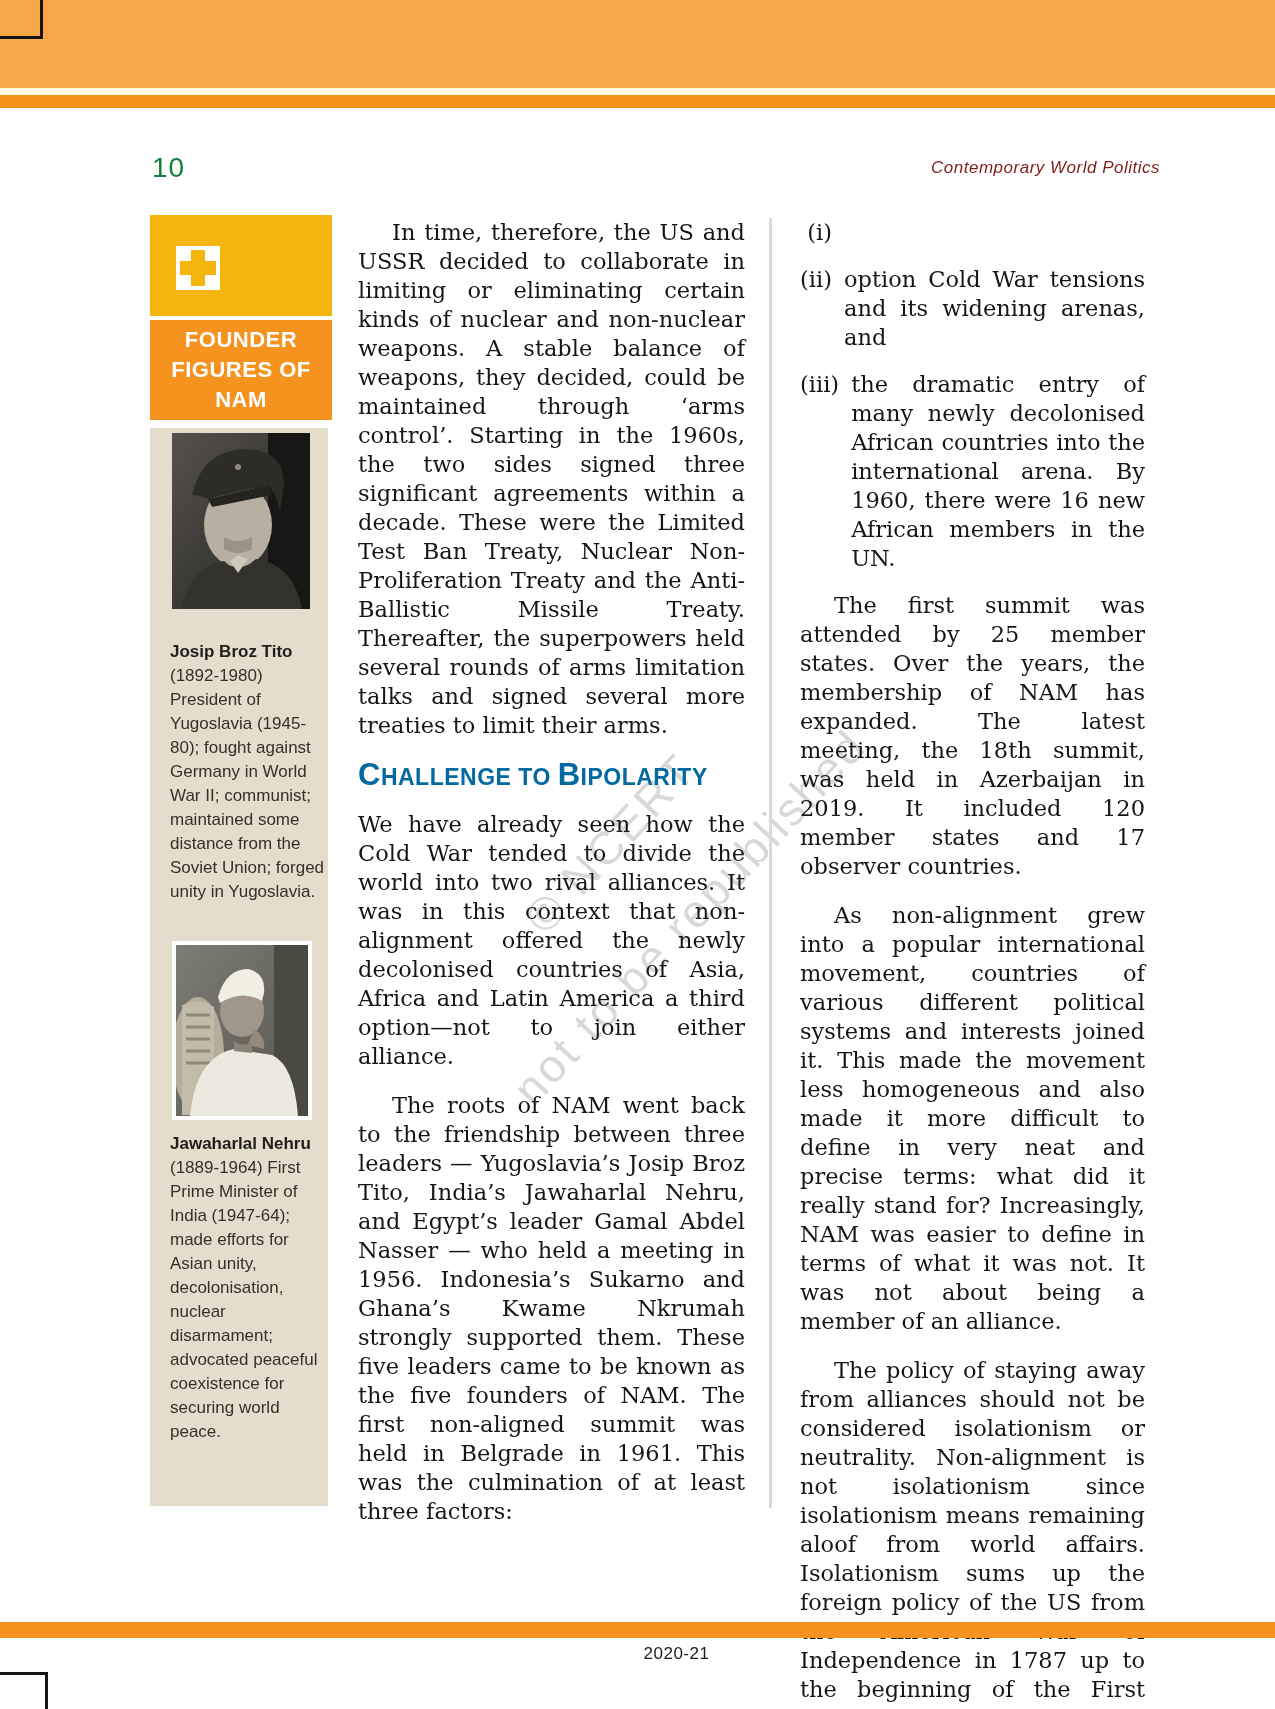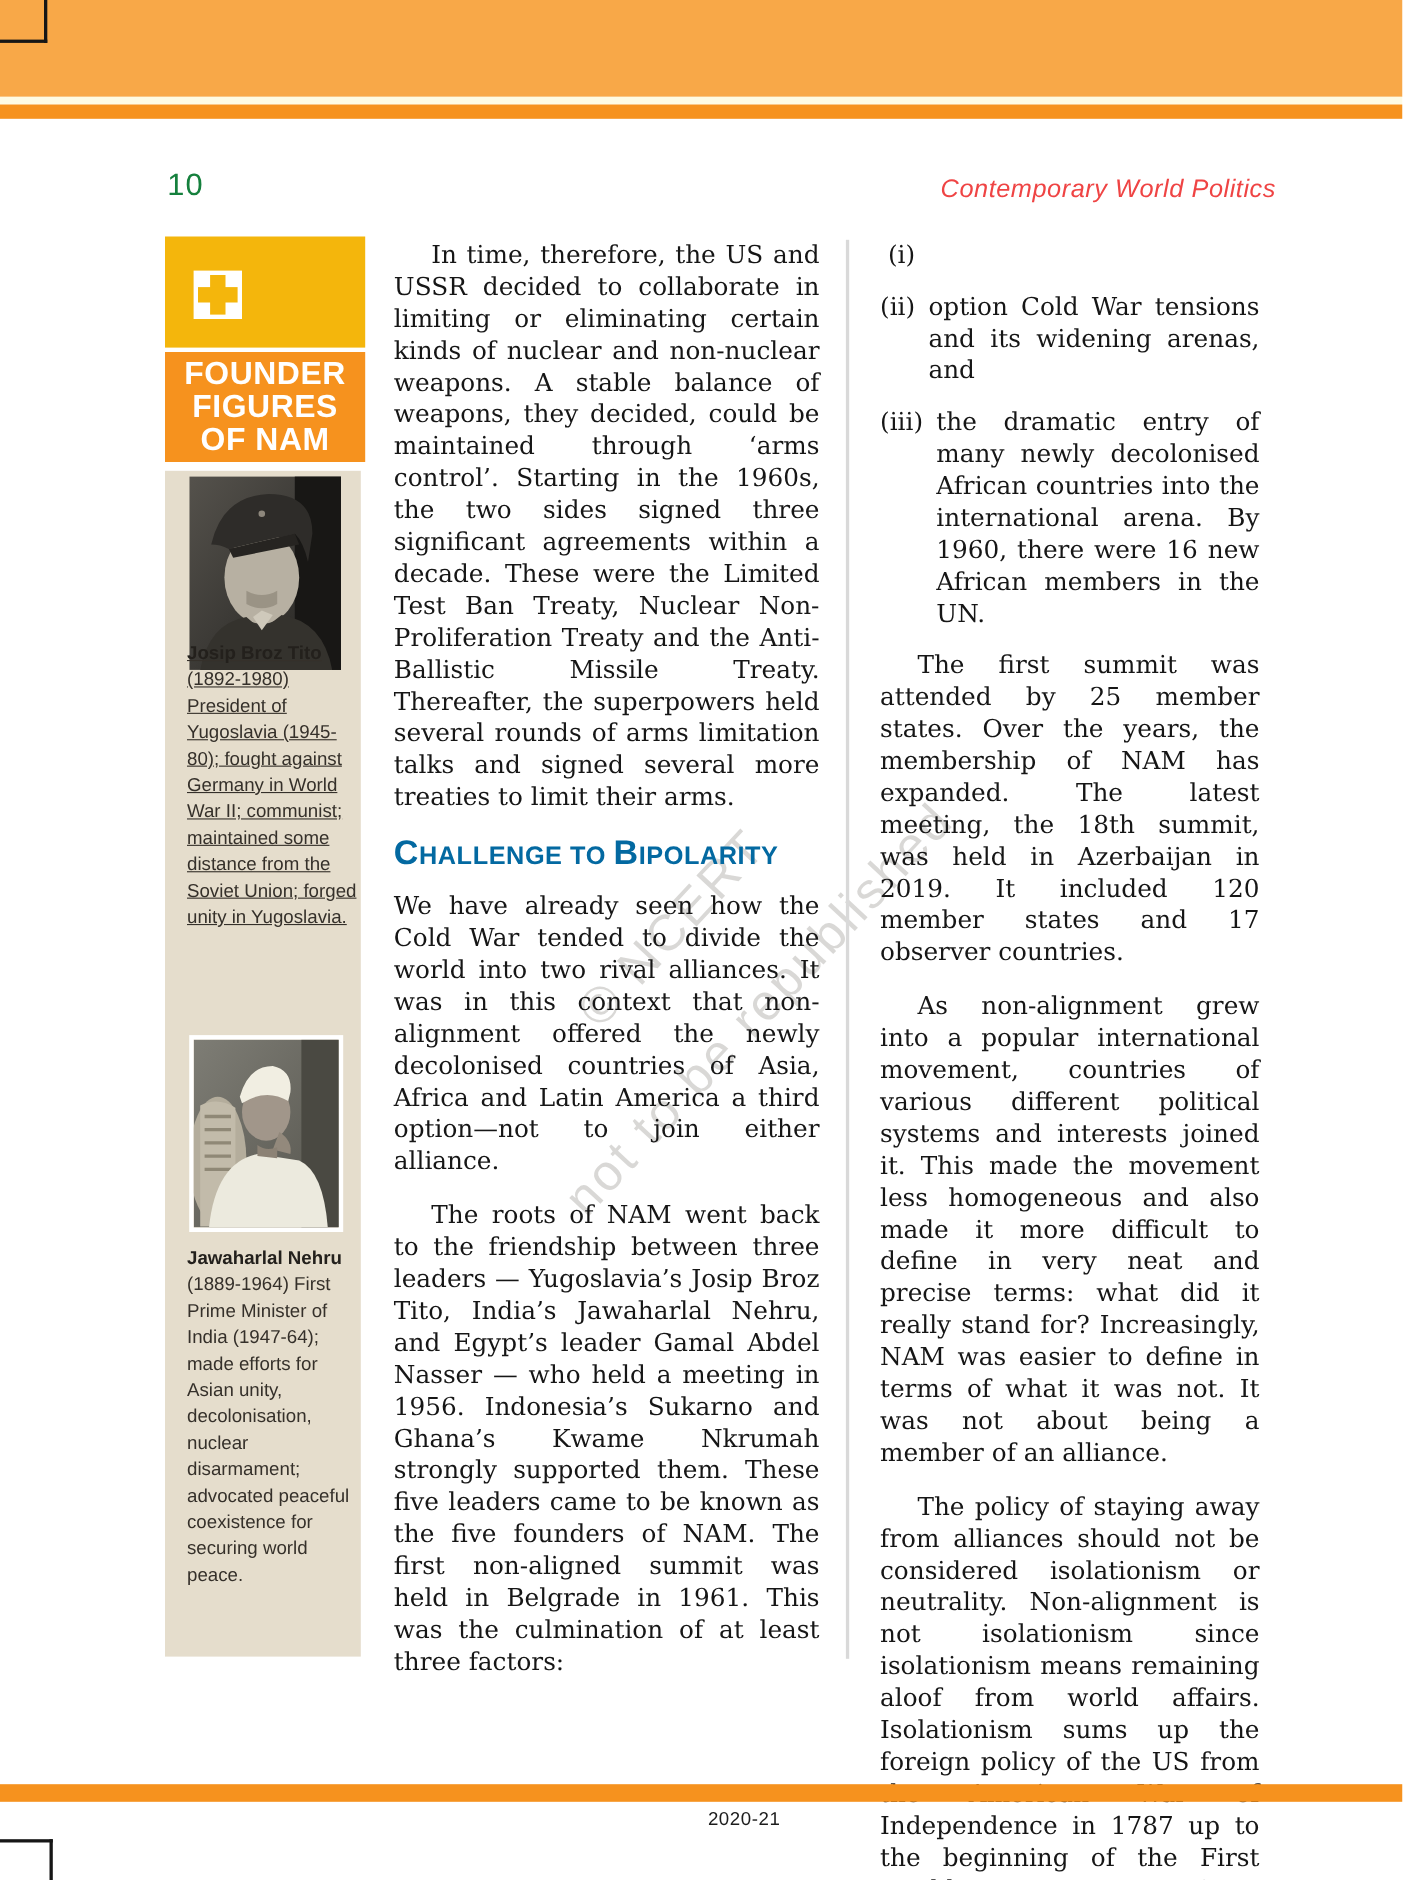--- a/index.html
+++ b/index.html
@@ -10,35 +10,35 @@
   
   .band-light{position:absolute;left:0;top:0;width:1275px;height:88px;background:#F8A848;}
   .band-cream{position:absolute;left:0;top:88px;width:1275px;height:7px;background:#FEFBE4;}
   .band-dark{position:absolute;left:0;top:95px;width:1275px;height:13px;background:#F6921E;}
   .crop-tl{position:absolute;left:0;top:0;width:40px;height:36px;border-right:3px solid #161616;border-bottom:3px solid #161616;}
   .band-bottom{position:absolute;left:0;top:1622px;width:1275px;height:16px;background:#F6921E;}
   .crop-bl{position:absolute;left:0;top:1672px;width:45px;height:37px;border-right:3px solid #161616;border-top:3px solid #161616;}
   .footer-year{position:absolute;left:0;top:1644px;width:1275px;text-align:center;font-size:17px;color:#1c1c1c;letter-spacing:0.5px;padding-left:39px;}
   
   .page-number{position:absolute;left:152px;top:152px;font-size:28px;color:#15803d;letter-spacing:1px;}
-  .running-title{position:absolute;right:115px;top:158px;font-size:23px;font-style:italic;color:#ef4444;letter-spacing:0.5px;}
+  .running-title{position:absolute;right:115px;top:158px;font-size:17px;font-style:italic;color:#7f1d1d;letter-spacing:0.5px;}
   
   .yellow-box{position:absolute;left:150px;top:215px;width:182px;height:101px;background:#F4B60C;}
   .plus-icon{position:absolute;left:26px;top:31px;width:44px;height:44px;background:#ffffff;}
   .plus-v{position:absolute;left:15px;top:4px;width:14px;height:36px;background:#F4B60C;}
   .plus-h{position:absolute;left:4px;top:15px;width:36px;height:14px;background:#F4B60C;}
   .orange-box{position:absolute;left:150px;top:320px;width:182px;height:100px;background:#F6921E;
     display:flex;align-items:center;justify-content:center;text-align:center;}
-  .orange-box .title{color:#ffffff;font-weight:bold;font-size:29px;line-height:30px;letter-spacing:0.5px;}
+  .orange-box .title{color:#ffffff;font-weight:bold;font-size:22px;line-height:30px;letter-spacing:0.5px;}
   .beige-panel{position:absolute;left:150px;top:428px;width:178px;height:1078px;background:#E5DDCC;}
   .photo{position:absolute;overflow:hidden;}
   .photo-tito{left:172px;top:433px;width:138px;height:176px;}
   .photo-nehru{left:172px;top:941px;width:140px;height:179px;border:4px solid #ffffff;box-sizing:border-box;}
   .caption{position:absolute;left:170px;width:160px;font-size:17px;line-height:24px;color:#35302a;}
-  .caption-tito{top:582px;text-decoration:underline;}
+  .caption-tito{top:640px;}
   .caption-nehru{top:1132px;}
   .caption .cap-name{font-weight:bold;color:#23201c;}
   
   .col{position:absolute;top:218px;color:#161616;font-family:"DejaVu Serif",serif;
     font-size:22.5px;line-height:29px;text-align:justify;}
   .col-mid{left:358px;width:387px;}
   .col-right{left:800px;width:345px;}
   .col p{margin:0 0 20px 0;}
   .col p.indent{text-indent:34px;}
   .col-divider{position:absolute;left:769px;top:218px;width:3px;height:1290px;background:#d9d9d9;}

